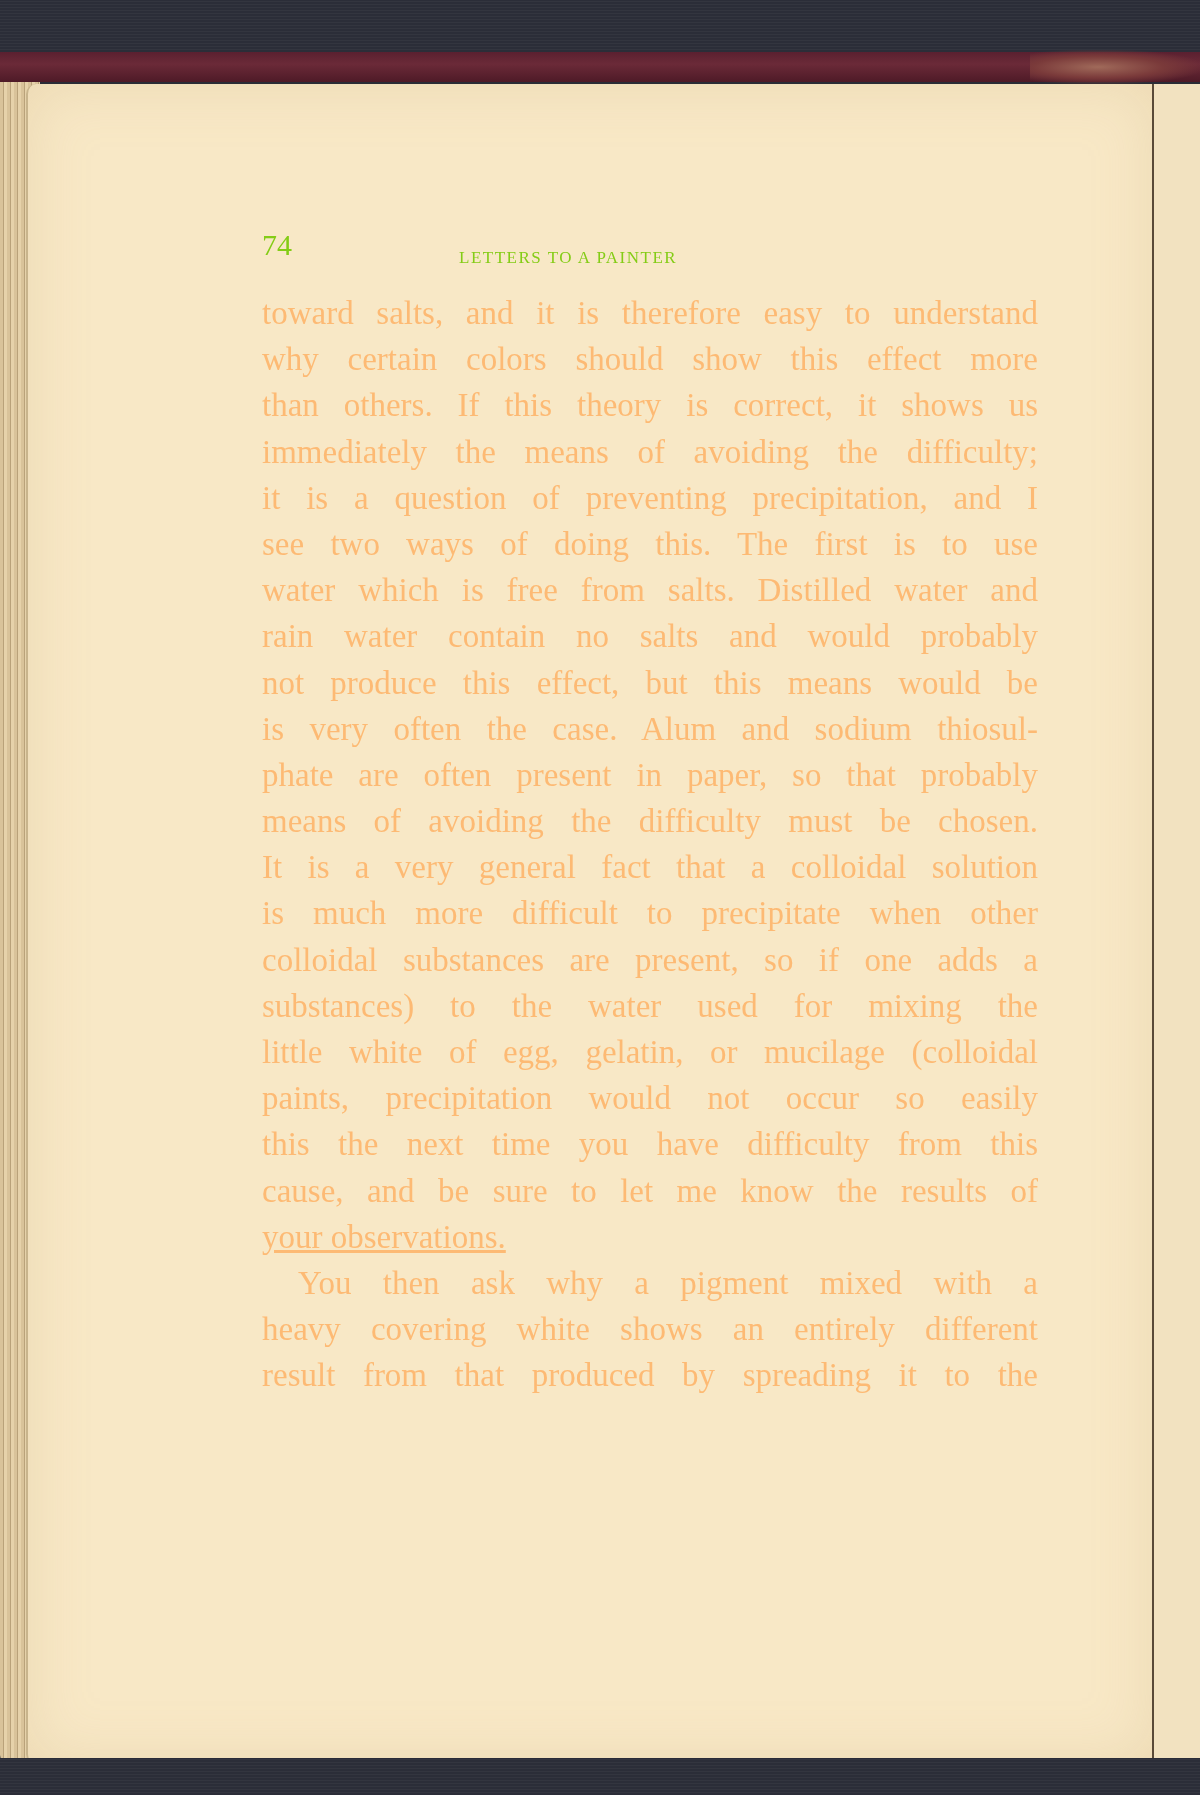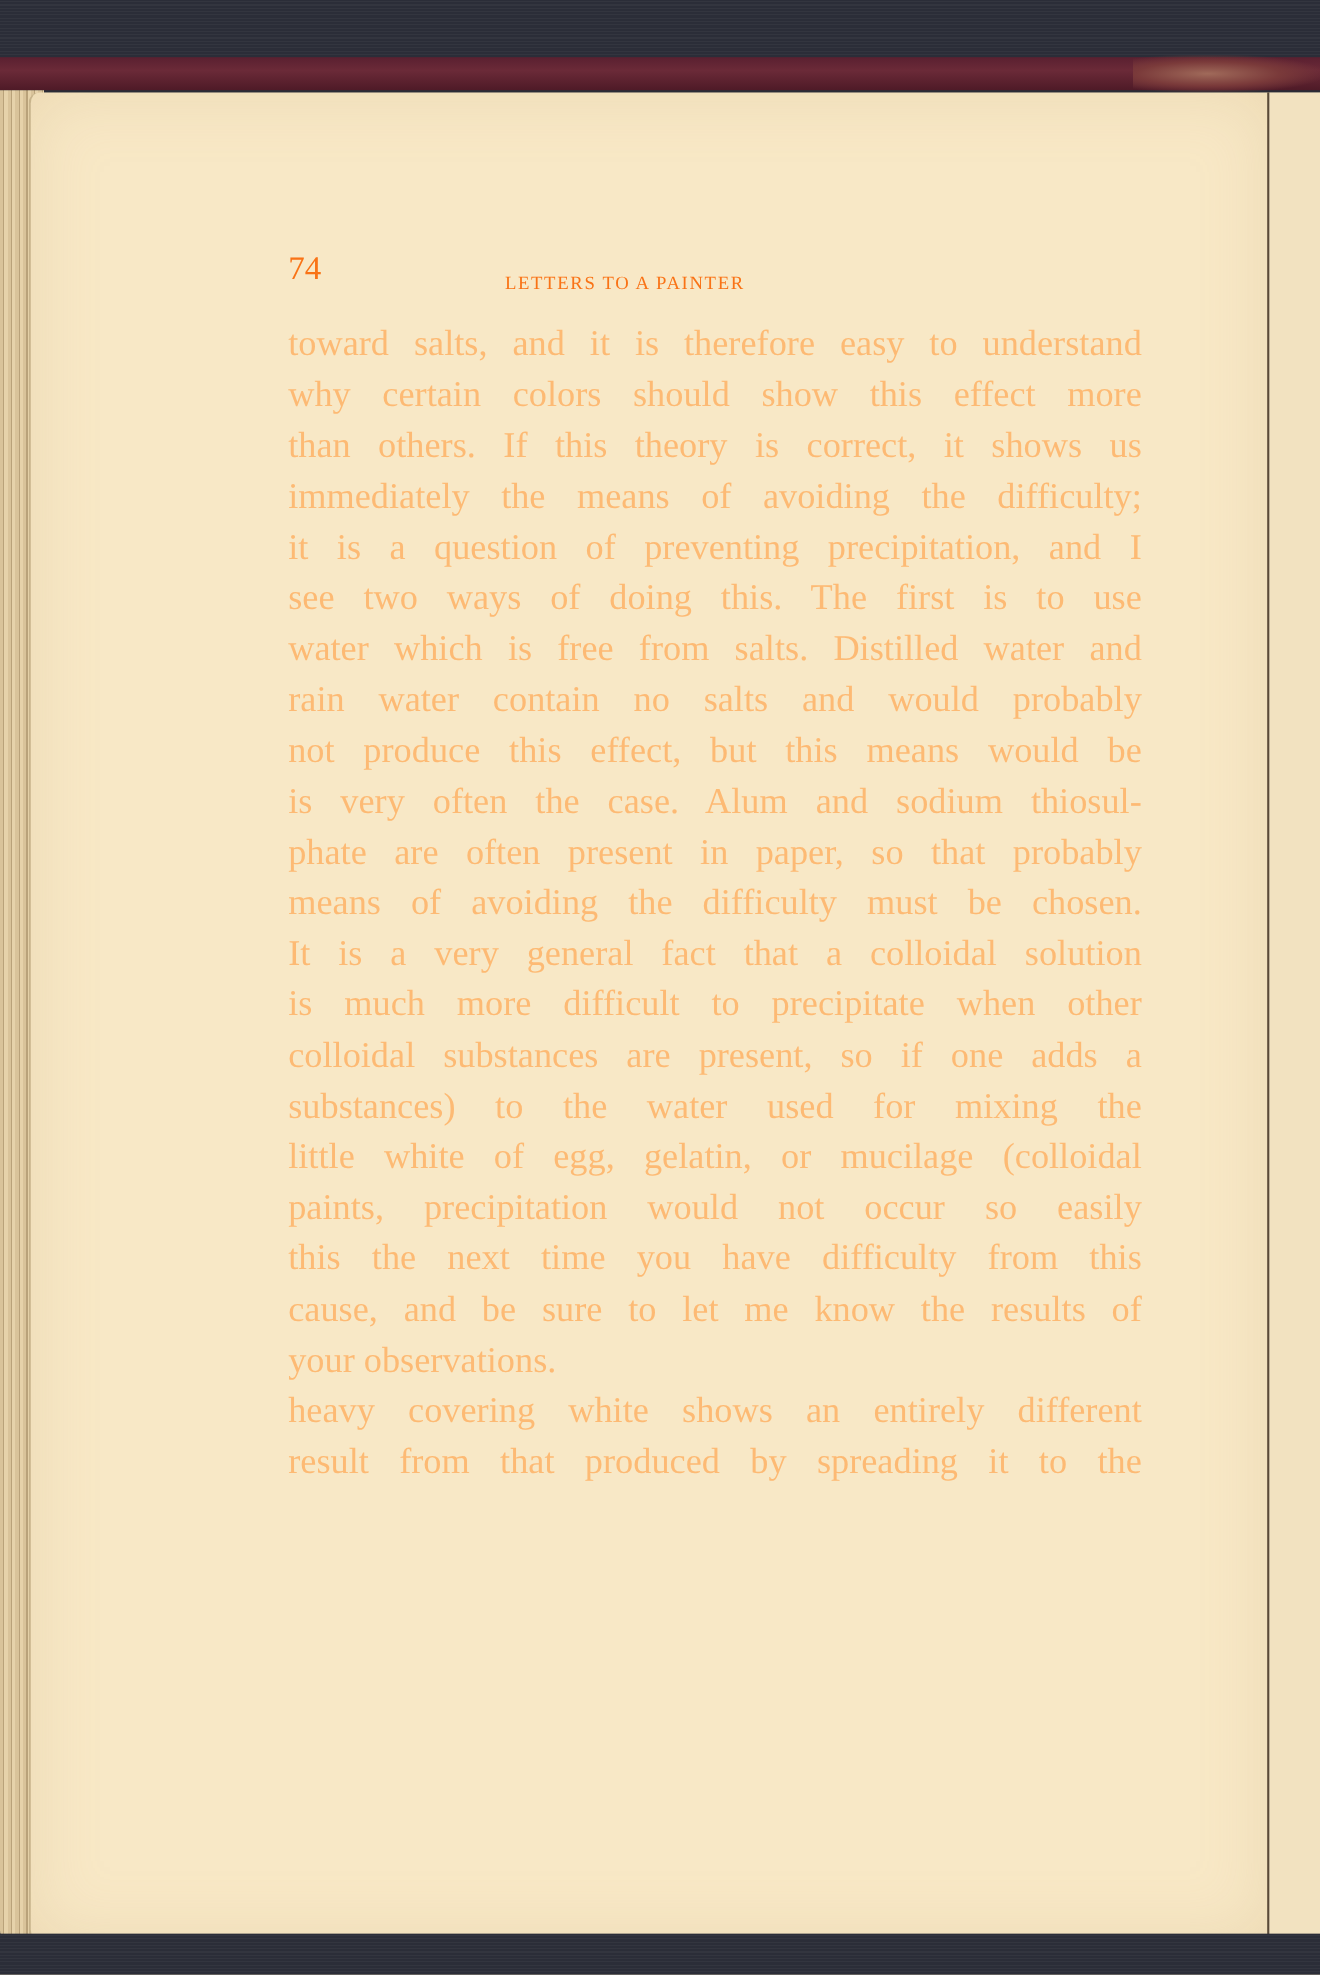--- a/index.html
+++ b/index.html
@@ -17,28 +17,28 @@
     background:radial-gradient(ellipse at 40% 50%, #a06a5a 0%, #7a3a3a 45%, rgba(90,30,40,0) 75%); }
   .page-stack { position:absolute; left:0; top:82px; width:40px; height:1683px;
     background:repeating-linear-gradient(90deg,#d9c39a 0 3px,#b9a27a 3px 4px,#e6d2aa 4px 7px);
     border-bottom-left-radius:10px; }
   .page { position:absolute; left:26px; top:84px; width:1126px; height:1680px;
     background:#f8e8c6; border-left:2px solid #c8b48c; border-radius:10px 0 0 10px;
     box-shadow: inset 0 0 60px rgba(200,170,120,0.25); }
   .gutter-line { position:absolute; left:1152px; top:84px; width:2px; height:1680px; background:#5a4a38; }
   .next-page { position:absolute; left:1154px; top:84px; width:46px; height:1680px; background:#f2e2c0; }
   .running-head { position:absolute; top:226px; left:0; width:1076px; height:40px;
-    font-family:"Liberation Serif", "DejaVu Serif", serif; color:#f97316; }
+    font-family:"Liberation Serif", "DejaVu Serif", serif; color:#84cc16; }
   .folio { position:absolute; left:262px; top:2px; font-size:30px; }
   .title { position:absolute; left:459px; top:22px; font-size:17px; letter-spacing:1.5px; }
   .body-text { position:absolute; left:262px; top:290px; width:776px;
     font-family:"Liberation Serif", "DejaVu Serif", serif; font-size:33px; line-height:46.2px;
     color:#fdba74; }
   .line { white-space:nowrap; text-align:justify; text-align-last:justify; height:46.2px; display:block; }
-  .line.last { text-align-last:left; }
+  .line.last { text-align-last:left;text-decoration:underline; }
   .line.indent { padding-left:36px; }
 </style>
 </head>
 <body>
 
 <div class="cloth-top"></div>
 <div class="spine-band"></div>
 <div class="spine-wear"></div>
 <div class="page-stack"></div>
 <div class="page"></div>
@@ -66,15 +66,16 @@
   <span class="line">means of avoiding the difficulty must be chosen.</span>
   <span class="line">It is a very general fact that a colloidal solution</span>
   <span class="line">is much more difficult to precipitate when other</span>
   <span class="line">colloidal substances are present, so if one adds a</span>
   <span class="line">substances) to the water used for mixing the</span>
   <span class="line">little white of egg, gelatin, or mucilage (colloidal</span>
   <span class="line">paints, precipitation would not occur so easily</span>
   <span class="line">this the next time you have difficulty from this</span>
   <span class="line">cause, and be sure to let me know the results of</span>
   <span class="line last">your observations.</span>
+  <span class="line indent">You then ask why a pigment mixed with a</span>
   <span class="line">heavy covering white shows an entirely different</span>
   <span class="line">result from that produced by spreading it to the</span>
 </div>
 
 </body></html>

